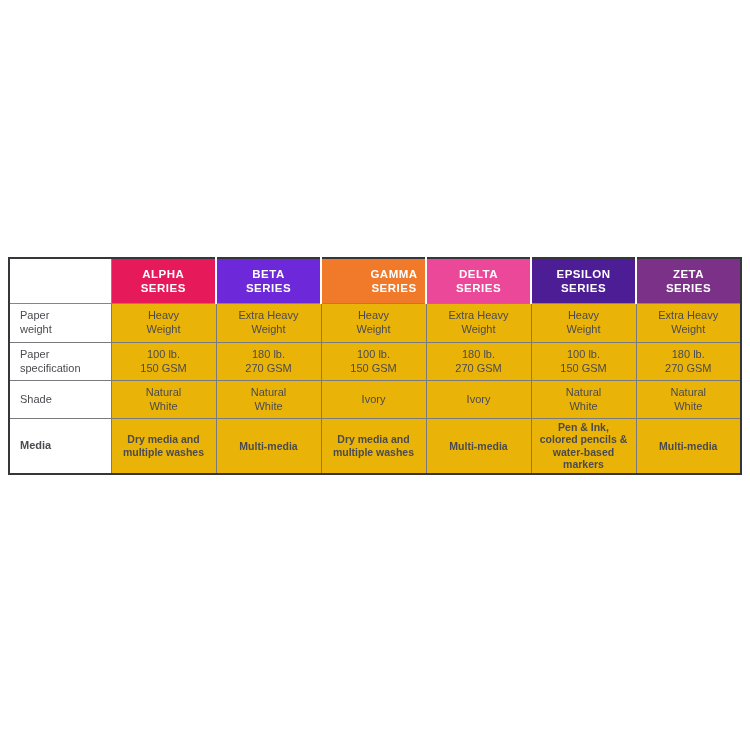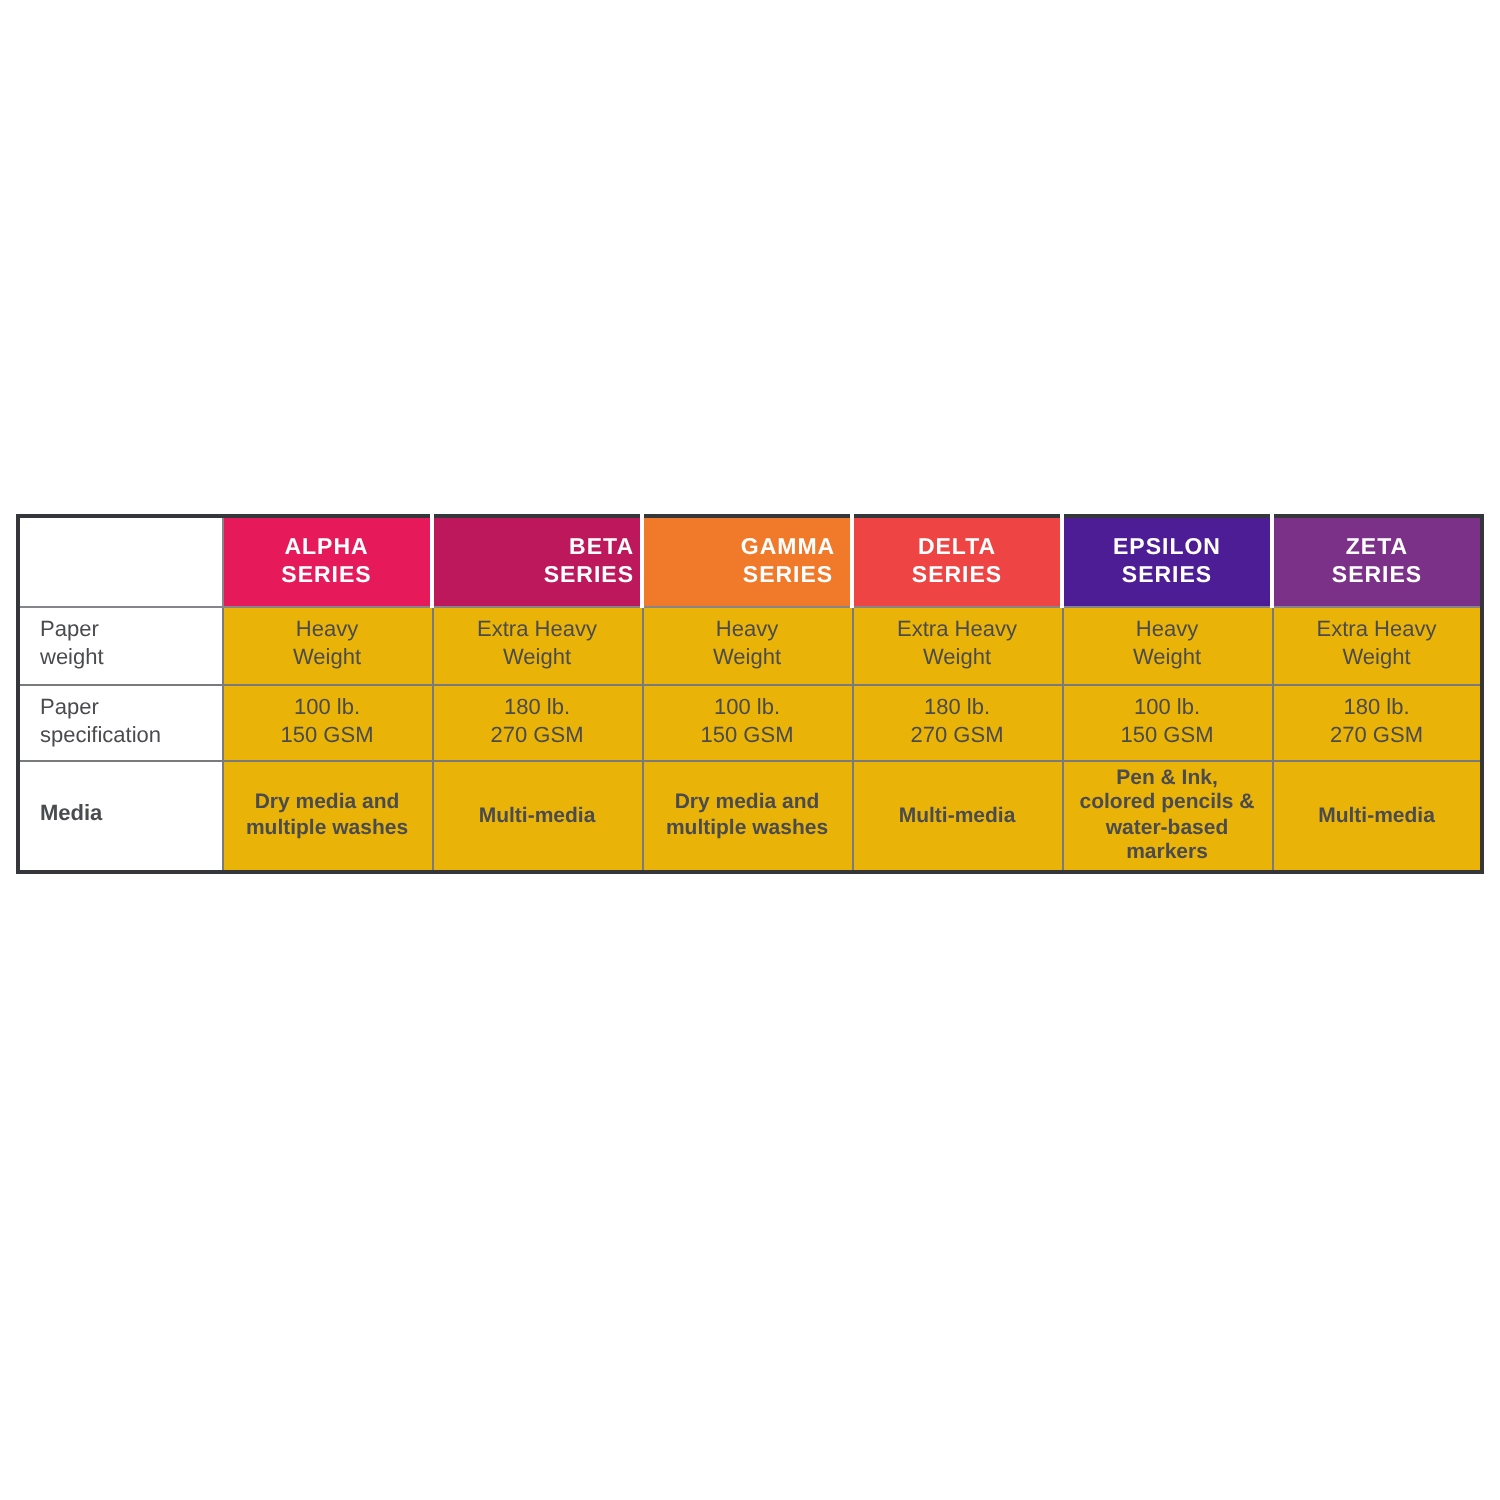--- a/index.html
+++ b/index.html
@@ -73,25 +73,25 @@
           <col style="width:105px">
         <col style="width:105px">
           <col style="width:105px">
           <col style="width:105px">
       </colgroup>
       <thead>
         <tr id="header-row">
             <th class="corner"></th>
             <th class="first-colored" style="background: rgb(230, 26, 91);">ALPHA
 SERIES</th>
-            <th style="background: #be185d; text-align: right;">BETA
+            <th style="background: #6d28d9;">BETA
 SERIES</th>
             <th style="background: rgb(240, 121, 42); padding-left: 44px;">GAMMA
 SERIES</th>
-            <th style="background: #ef4444; text-align: center;">DELTA
+            <th style="background: #ec4899; text-align: center;">DELTA
 SERIES</th>
             <th style="background: #4c1d95;">EPSILON
 SERIES</th>
             <th style="background: rgb(124, 49, 137);">ZETA
 SERIES</th>
           </tr>
       </thead>
       <tbody id="table-body">
           <tr class="r-weight">
             <th>Paper
@@ -118,20 +118,33 @@
 270 GSM</td>
             <td>100 lb.
 150 GSM</td>
             <td>180 lb.
 270 GSM</td>
             <td>100 lb.
 150 GSM</td>
             <td>180 lb.
 270 GSM</td>
           </tr>
+          <tr class="r-shade">
+            <th>Shade</th>
+            <td>Natural
+White</td>
+            <td>Natural
+White</td>
+            <td>Ivory</td>
+            <td>Ivory</td>
+            <td>Natural
+White</td>
+            <td>Natural
+White</td>
+          </tr>
           <tr class="r-media">
             <th>Media</th>
             <td>Dry media and
 multiple washes</td>
             <td>Multi-media</td>
             <td>Dry media and
 multiple washes</td>
             <td>Multi-media</td>
             <td>Pen &amp; Ink,
 colored pencils &amp;

